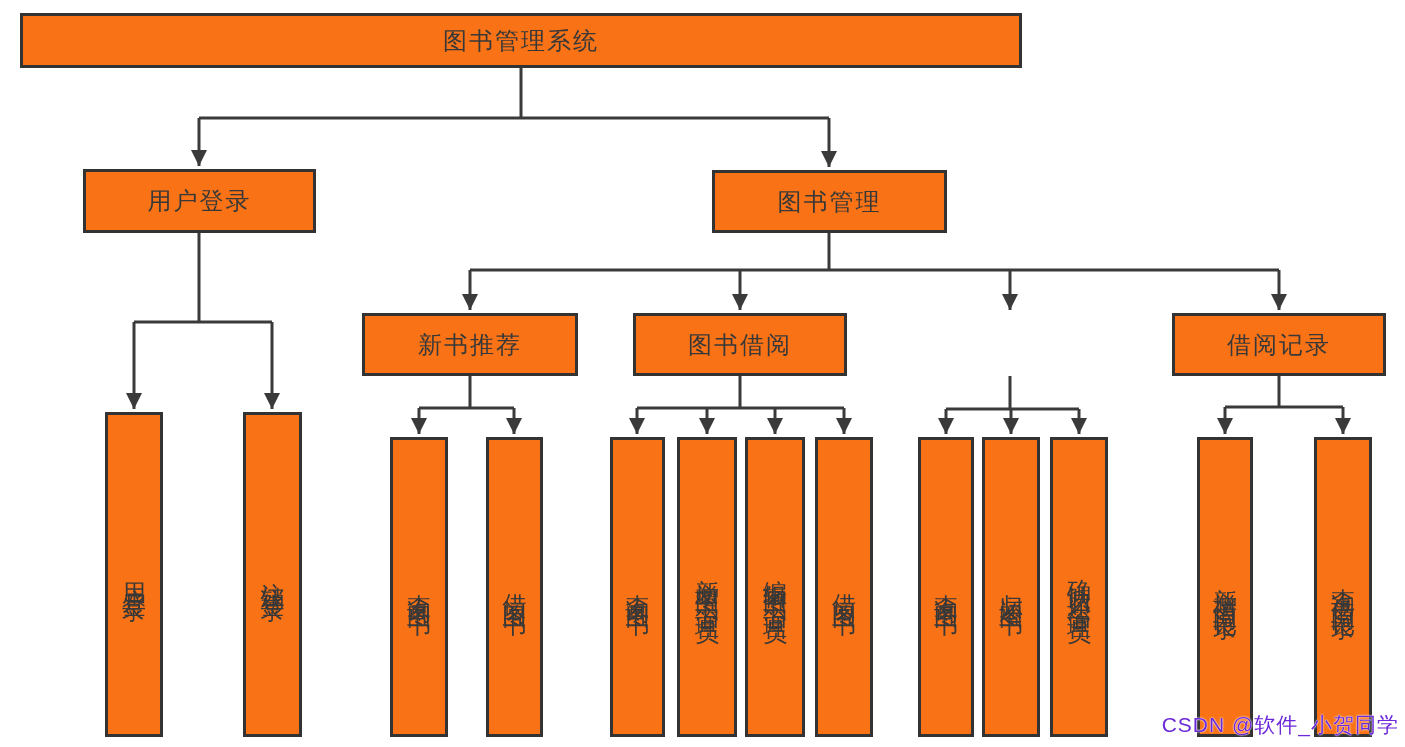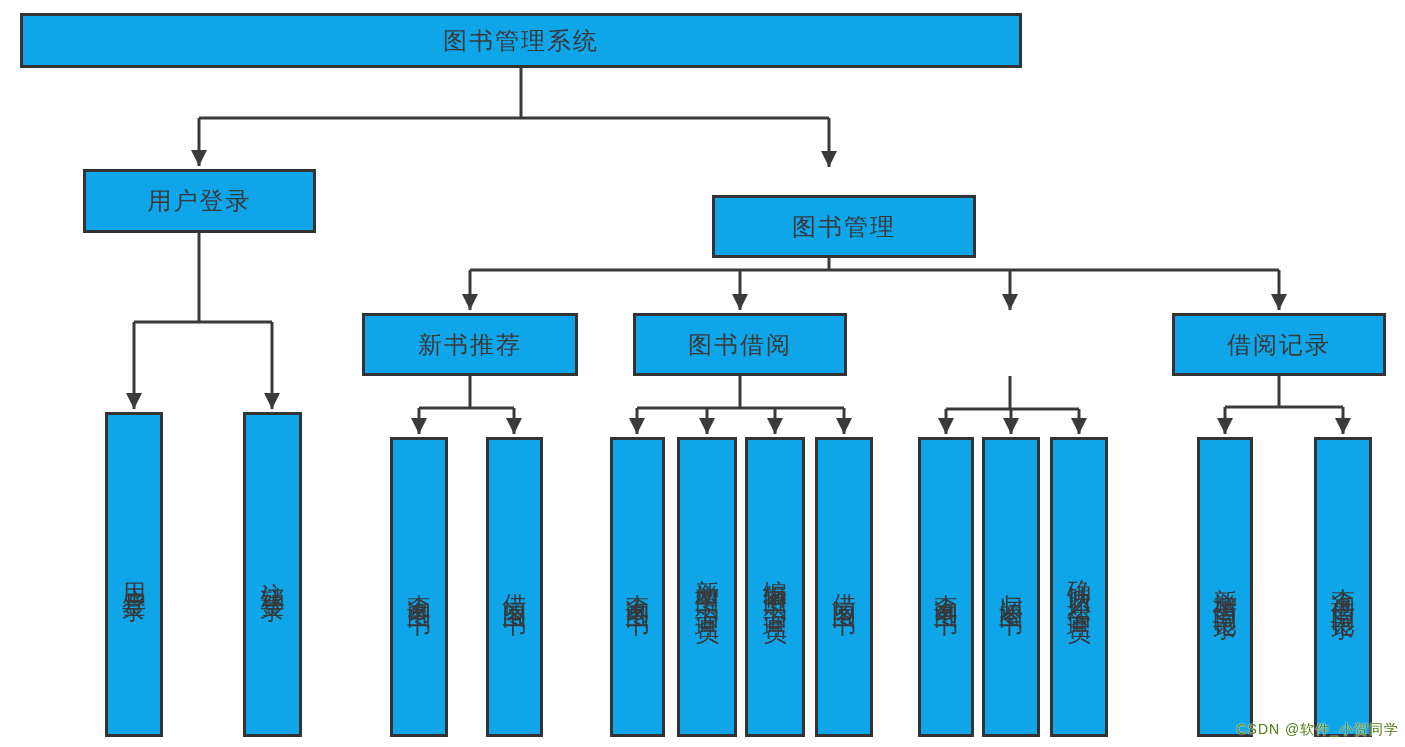--- a/index.html
+++ b/index.html
@@ -18,21 +18,21 @@
   }
   #wires {
     position: absolute;
     left: 0; top: 0;
     width: 1405px; height: 747px;
     z-index: 1;
   }
   .node {
     position: absolute;
     box-sizing: border-box;
-    background: #0ea5e9;
+    background: #f97316;
     border: 3px solid #333333;
     display: flex;
     align-items: center;
     justify-content: center;
     z-index: 2;
   }
   .hlabel {
     font-size: 24px;
     letter-spacing: 2px;
     color: #383838;
@@ -44,31 +44,31 @@
     font-size: 24px;
     letter-spacing: 6px;
     line-height: 1;
     color: #383838;
     text-align: center;
   }
   .watermark {
     position: absolute;
     right: 6px;
     bottom: 8px;
-    font-size: 14px;
+    font-size: 21px;
     letter-spacing: 1px;
-    color: #4d7c0f;
+    color: #6d28d9;
     text-shadow: 0 0 2px #ffffff, 0 0 1px #ffffff;
     z-index: 3;
     white-space: nowrap;
   }
   
   .root   { left: 20px;   top: 13px;  width: 1002px; height: 55px; }
   .l2a    { left: 83px;   top: 169px; width: 233px;  height: 64px; }
-  .l2b    { left: 712px;  top: 170px; width: 264px;  height: 63px; margin-top: 25px; }
+  .l2b    { left: 712px;  top: 170px; width: 235px;  height: 63px; }
   .l3a    { left: 362px;  top: 313px; width: 216px;  height: 63px; }
   .l3b    { left: 633px;  top: 313px; width: 214px;  height: 63px; }
   .l3c    { left: 902px;  top: 313px; width: 216px;  height: 63px; }
   .l3d    { left: 1172px; top: 313px; width: 214px;  height: 63px; }
   .g1x1   { left: 105px;  top: 412px; width: 58px;   height: 325px; }
   .g1x2   { left: 243px;  top: 412px; width: 59px;   height: 325px; }
   .g2x1   { left: 390px;  top: 437px; width: 58px;   height: 300px; }
   .g2x2   { left: 486px;  top: 437px; width: 57px;   height: 300px; }
   .g3x1   { left: 610px;  top: 437px; width: 55px;   height: 300px; }
   .g3x2   { left: 677px;  top: 437px; width: 60px;   height: 300px; }

